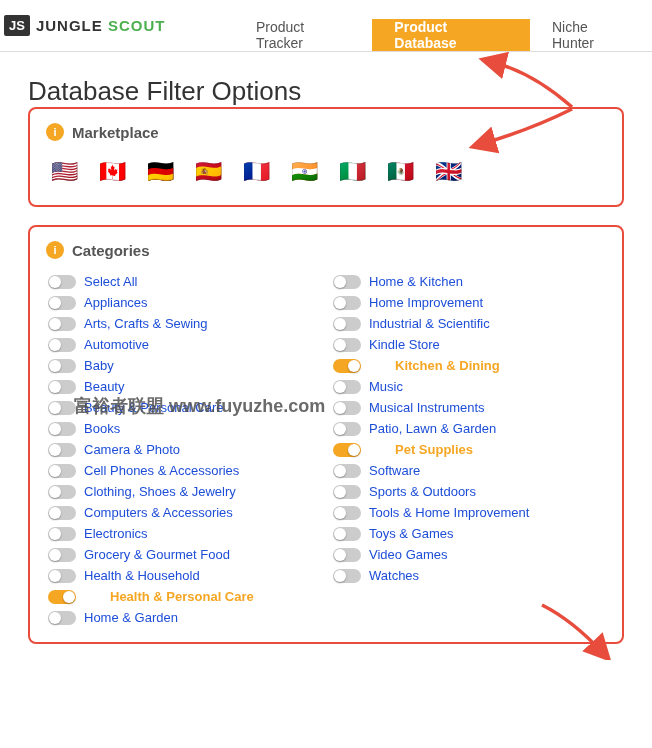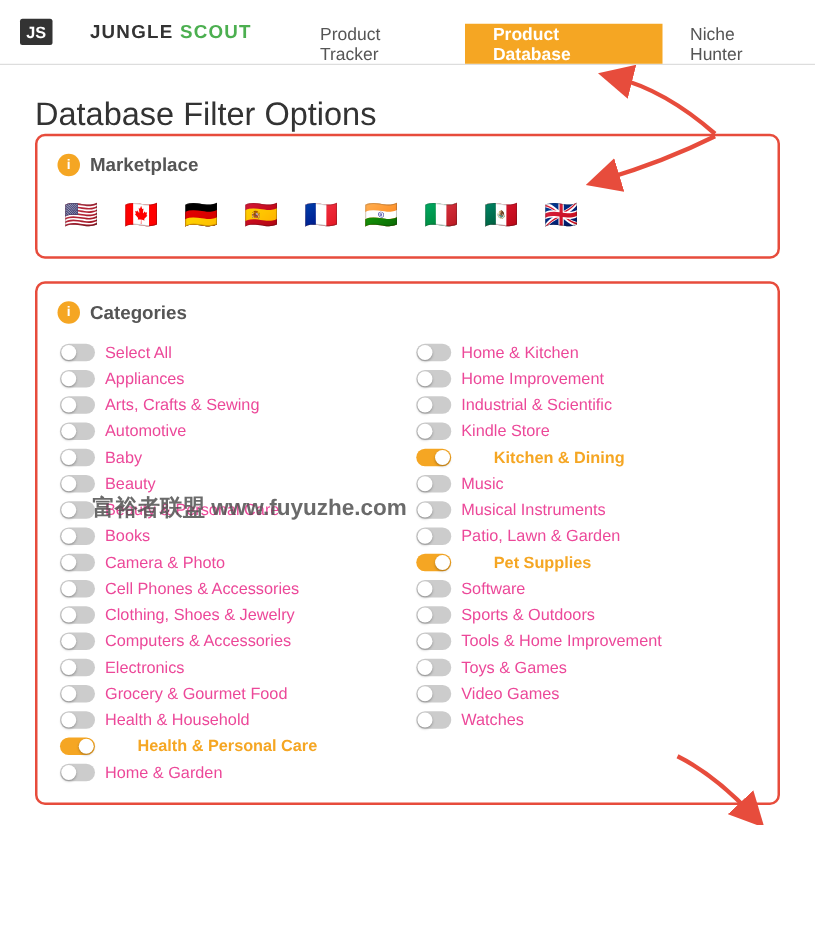--- a/index.html
+++ b/index.html
@@ -16,23 +16,22 @@
     .header {
       display: flex;
       align-items: stretch;
       background: #fff;
       border-bottom: 1px solid #ddd;
       height: 52px;
     }
     .logo-area {
       display: flex;
       align-items: center;
-      padding: 0 16px;
+      padding: 0 4px;
       min-width: 234px;
-      gap: 24px;
     }
     .logo-js {
       background: #333;
       color: #fff;
       font-weight: bold;
       font-size: 13px;
       padding: 3px 5px;
       margin-right: 6px;
       border-radius: 2px;
     }
@@ -175,21 +174,21 @@
       width: 12px;
       height: 12px;
       background: #fff;
       border-radius: 50%;
       position: absolute;
       right: 1px;
       box-shadow: 0 1px 2px rgba(0,0,0,0.3);
     }
     .category-label {
       font-size: 13px;
-      color: #ec4899;
+      color: #1d4ed8;
     }
     .category-label.active {
       color: #f5a623;
       font-weight: bold;
       margin-left: 26px;
     }
 
     
     .watermark {
       position: absolute;

